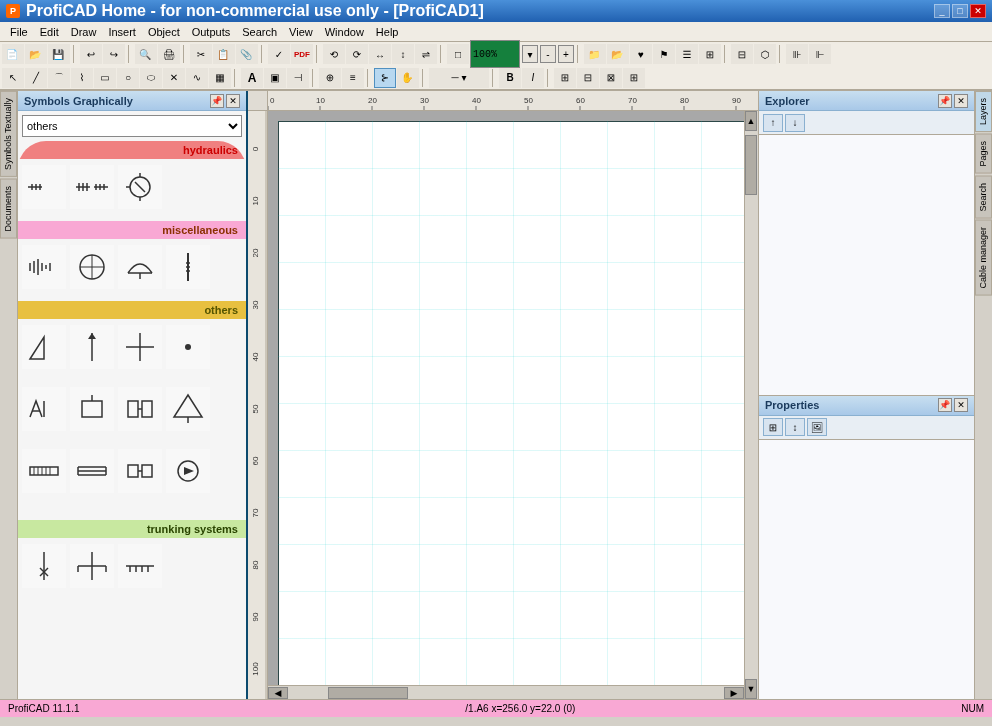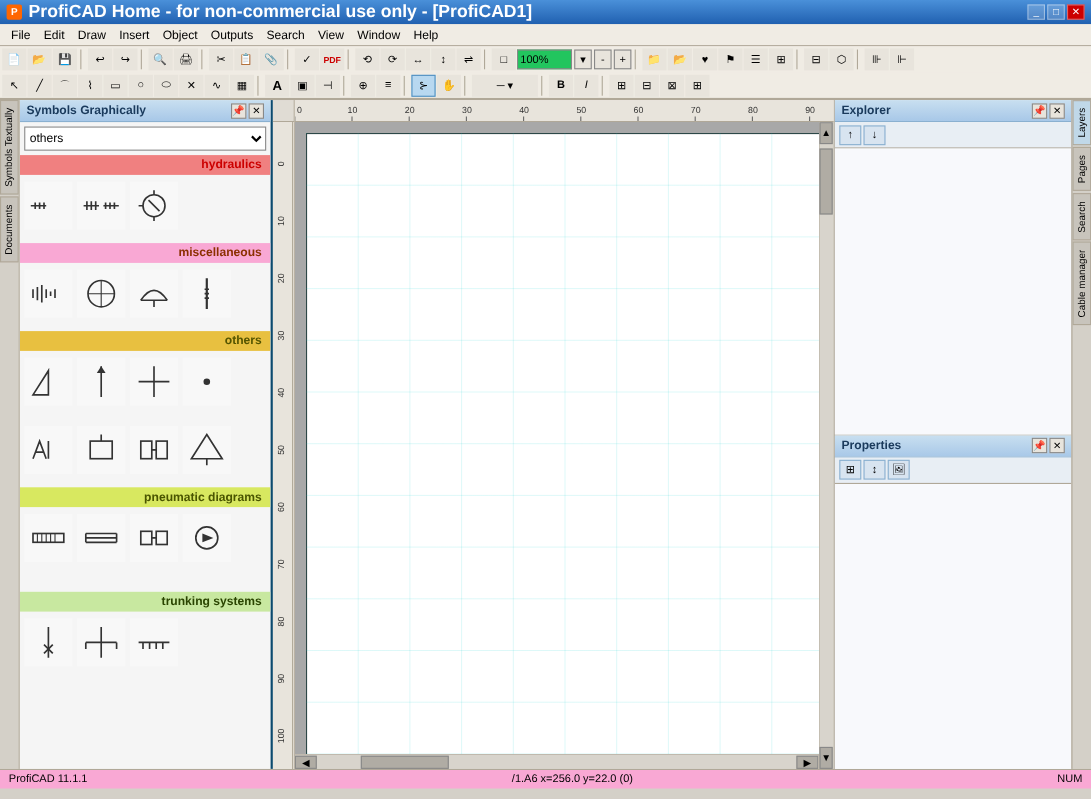--- a/index.html
+++ b/index.html
@@ -59,22 +59,22 @@
       border: 1px solid transparent;
       display: flex; align-items: center; justify-content: center;
       cursor: pointer; font-size: 10px;
     }
     .tb-tool.active { background: #b8d8f0; border: 1px solid #5090c0; }
     .tb-separator { width: 4px; height: 18px; border-left: 1px solid #b0a898; margin: 0 2px; }
     .zoom-box {
       display: flex; align-items: center; gap: 2px;
     }
     .zoom-input {
-      width: 50px; height: 18px; border: 1px solid #888;
-      background: #22c55e; padding: 0 2px; font-size: 10px;
+      width: 50px; height: 28px; border: 1px solid #888;
+      background: #15803d; padding: 0 2px; font-size: 10px; font-family: Liberation Mono, monospace;
     }
     .zoom-btn { width: 16px; height: 18px; background: #e8e4dc; border: 1px solid #888; cursor: pointer; font-size: 10px; display: flex; align-items: center; justify-content: center; }
 
     
     .drawing-tools-row {
       display: flex;
       align-items: center;
       height: 24px;
       padding: 1px 2px;
       gap: 1px;
@@ -136,20 +136,21 @@
       height: 22px;
       border: 1px solid #888;
       background: white;
       font-size: 11px;
       width: calc(100% - 8px);
     }
 
     .symbols-scroll {
       overflow-y: auto;
       flex: 1;
+      border-radius: 28px;
     }
 
     .symbol-category {
       margin-bottom: 2px;
     }
     .cat-header {
       padding: 3px 8px;
       font-size: 11px;
       font-weight: bold;
       text-align: right;
@@ -547,21 +548,20 @@
           <div class="sym-item">
             <svg viewBox="0 0 36 36">
               <polygon points="18,4 32,26 4,26" fill="none" stroke="#333" stroke-width="1.5"></polygon>
               <line x1="18" y1="26" x2="18" y2="32" stroke="#333" stroke-width="1.5"></line>
             </svg>
           </div>
         </div>
       </div>
 
       <div class="symbol-category">
-        <div class="cat-header cat-pneumatic">pneumatic diagrams</div>
         <div class="cat-symbols">
           <div class="sym-item">
             <svg viewBox="0 0 36 36">
               <rect x="4" y="14" width="28" height="8" fill="none" stroke="#333" stroke-width="1.5"></rect>
               <line x1="8" y1="14" x2="8" y2="22" stroke="#333" stroke-width="1"></line>
               <line x1="12" y1="14" x2="12" y2="22" stroke="#333" stroke-width="1"></line>
               <line x1="16" y1="14" x2="16" y2="22" stroke="#333" stroke-width="1"></line>
               <line x1="20" y1="14" x2="20" y2="22" stroke="#333" stroke-width="1"></line>
               <line x1="24" y1="14" x2="24" y2="22" stroke="#333" stroke-width="1"></line>
             </svg>

